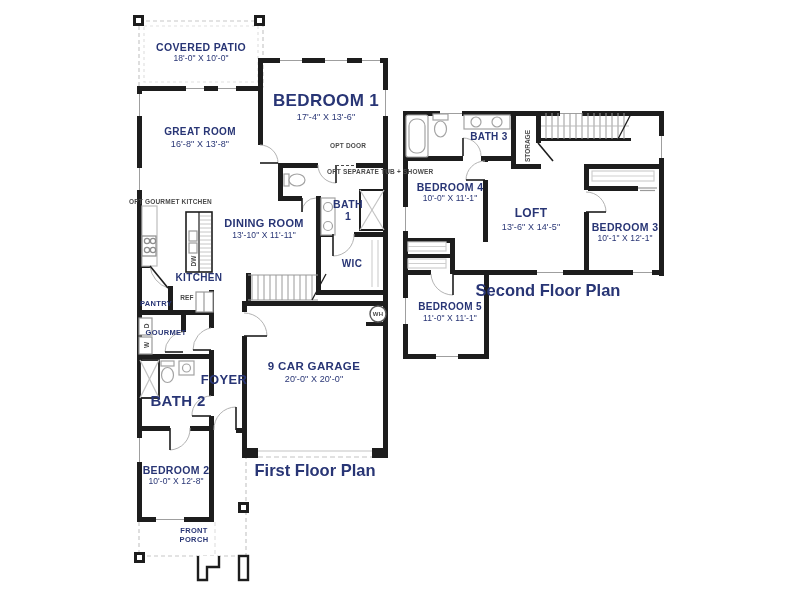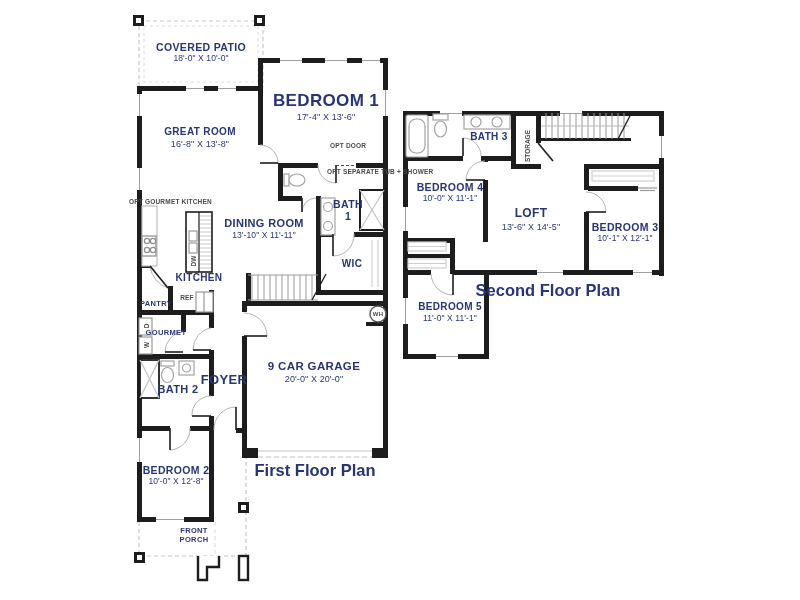--- a/index.html
+++ b/index.html
@@ -344,21 +344,21 @@
 </div>
 <div class="lbl" style="left:264px;top:217px">
   <div class="nm" style="font-size:11px">DINING ROOM</div>
   <div class="dims" style="font-size:8.5px">13'-10" X 11'-11"</div>
 </div>
 <div class="lbl wrap" style="left:348px;top:198px;width:38px;font-size:10.5px">BATH 1</div>
 <div class="lbl" style="left:352px;top:258px;font-size:10px">WIC</div>
 <div class="lbl" style="left:199px;top:272px;font-size:10px">KITCHEN</div>
 <div class="lbl" style="left:156px;top:300px;font-size:7.5px">PANTRY</div>
 <div class="lbl" style="left:166px;top:329px;font-size:7.5px">GOURMET</div>
-<div class="lbl" style="left:178px;top:383px;font-size:11px">BATH 2</div>
+<div class="lbl" style="left:178px;top:392px;font-size:15px">BATH 2</div>
 <div class="lbl" style="left:224px;top:373px;font-size:13px">FOYER</div>
 <div class="lbl" style="left:314px;top:360px">
   <div class="nm" style="font-size:11.5px">9 CAR GARAGE</div>
   <div class="dims" style="font-size:9px">20'-0" X 20'-0"</div>
 </div>
 <div class="lbl" style="left:176px;top:464px">
   <div class="nm" style="font-size:10.5px">BEDROOM 2</div>
   <div class="dims" style="font-size:8.5px">10'-0" X 12'-8"</div>
 </div>
 <div class="lbl wrap" style="left:194px;top:527px;width:52px;font-size:7.5px">FRONT PORCH</div>

